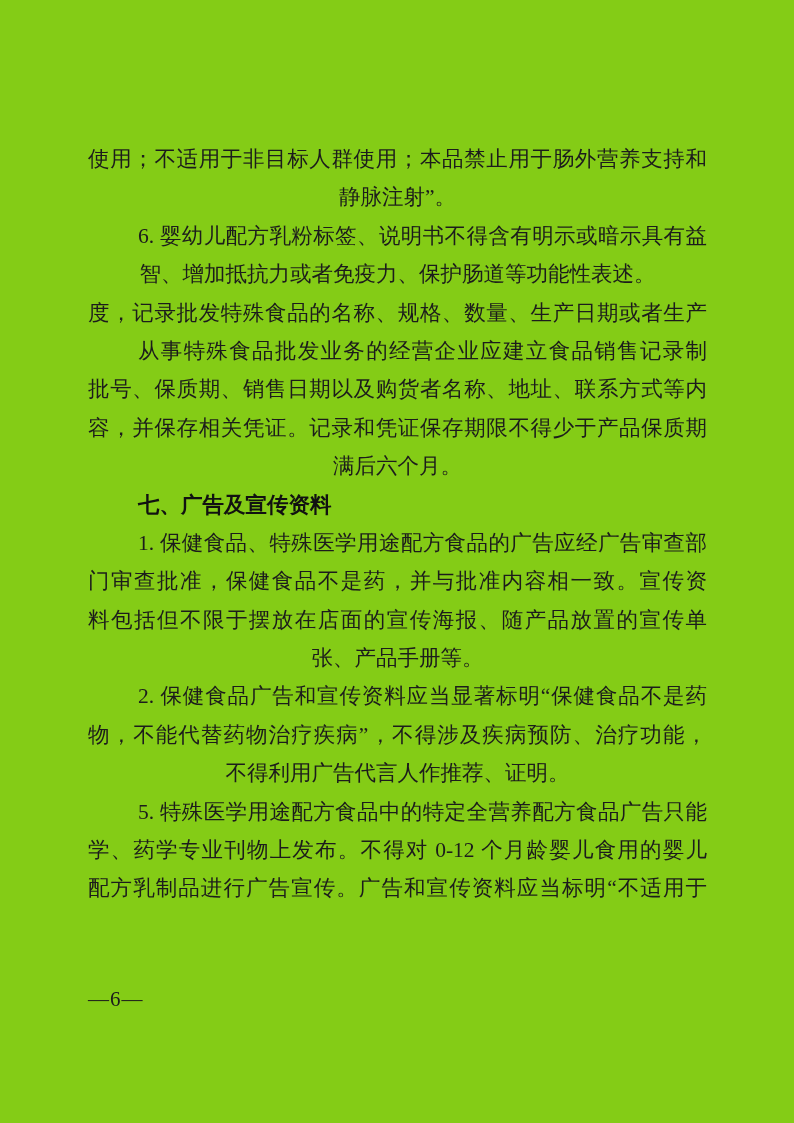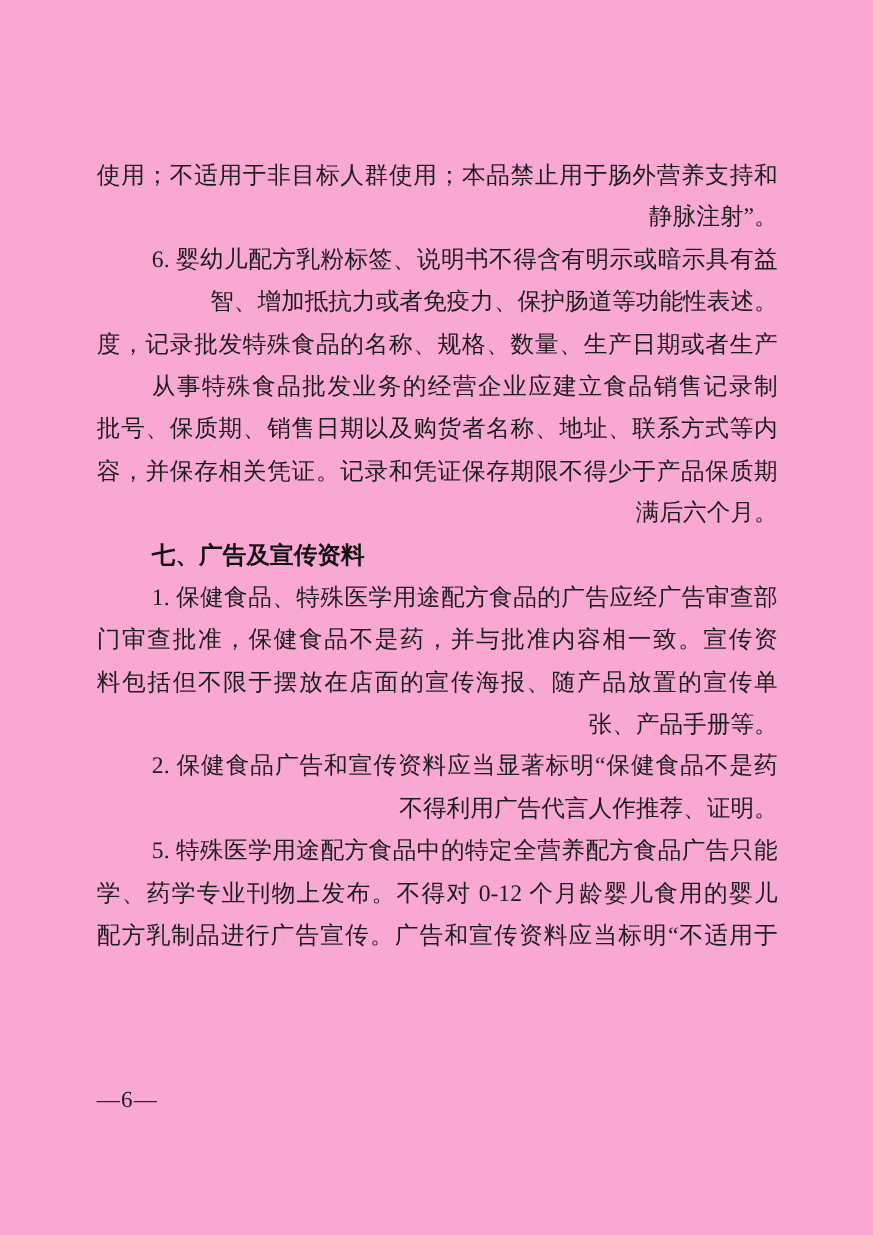--- a/index.html
+++ b/index.html
@@ -4,35 +4,35 @@
 <style>
   * { margin: 0; padding: 0; box-sizing: border-box; }
   html, body { background: #e8e8e8; }
   body {
     width: 794px; height: 1123px;
     font-family: "Liberation Serif", serif;
   }
   .page {
     position: relative;
     width: 794px; height: 1123px;
-    background: #f9a8d4;
+    background: #84cc16;
     overflow: hidden;
   }
   .textblock {
     position: absolute;
     left: 88px; top: 140px;
     width: 619px;
     color: #1c1c1c;
     font-size: 21.5px;
     line-height: 38.4px;
   }
   .line {
     height: 38.4px;
     overflow: hidden;
-    text-align: right;
+    text-align: center;
   }
   .line.full {
     text-align: justify;
     text-align-last: justify;
     text-justify: inter-character;
   }
   .line.indent { text-indent: 50px; }
   .line.heading {
     font-family: "Liberation Sans", sans-serif;
     font-weight: 700;
@@ -62,19 +62,20 @@
     <div class="line full indent">从事特殊食品批发业务的经营企业应建立食品销售记录制</div>
     <div class="line full">批号、保质期、销售日期以及购货者名称、地址、联系方式等内</div>
     <div class="line full">容，并保存相关凭证。记录和凭证保存期限不得少于产品保质期</div>
     <div class="line">满后六个月。</div>
     <div class="line heading indent">七、广告及宣传资料</div>
     <div class="line full indent">1. 保健食品、特殊医学用途配方食品的广告应经广告审查部</div>
     <div class="line full">门审查批准，保健食品不是药，并与批准内容相一致。宣传资</div>
     <div class="line full">料包括但不限于摆放在店面的宣传海报、随产品放置的宣传单</div>
     <div class="line">张、产品手册等。</div>
     <div class="line full indent">2. 保健食品广告和宣传资料应当显著标明“保健食品不是药</div>
+    <div class="line full">物，不能代替药物治疗疾病”，不得涉及疾病预防、治疗功能，</div>
     <div class="line">不得利用广告代言人作推荐、证明。</div>
     <div class="line full indent">5. 特殊医学用途配方食品中的特定全营养配方食品广告只能</div>
     <div class="line full">学、药学专业刊物上发布。不得对 0-12 个月龄婴儿食用的婴儿</div>
     <div class="line full">配方乳制品进行广告宣传。广告和宣传资料应当标明“不适用于</div>
   </div>
   <div class="footer">—6—</div>
 </div>
 
 </body></html>

